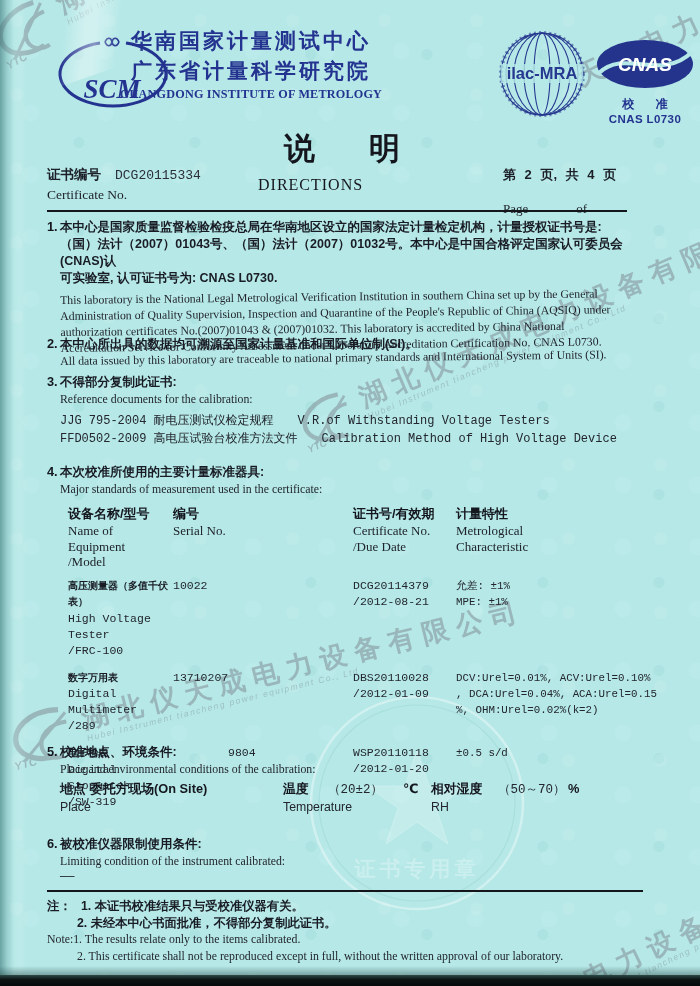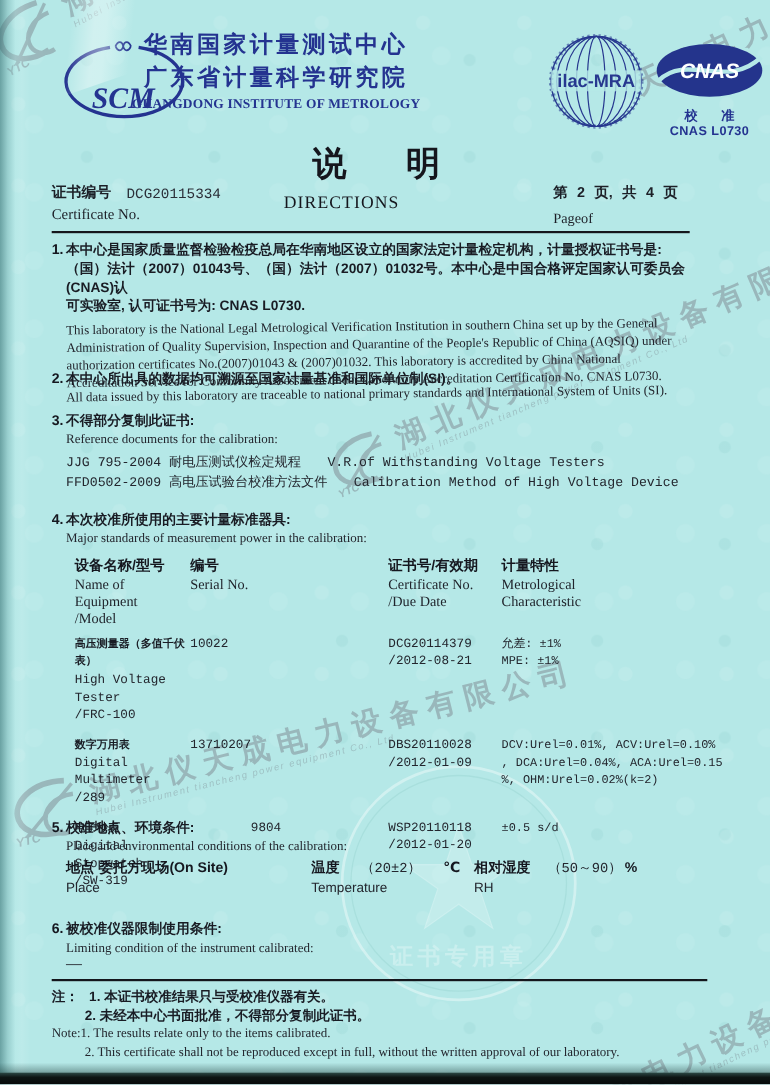--- a/index.html
+++ b/index.html
@@ -50,31 +50,31 @@
   .org-en.second{font-size:12.2px;}
   .ilac{position:absolute;left:498px;top:4px;}
   .cnas-block{position:absolute;left:592px;top:12px;width:106px;text-align:center;}
   .cnas-cn{font-size:12px;font-weight:700;color:#243390;letter-spacing:9px;margin-top:2px;padding-left:9px;}
   .cnas-code{font-size:11.5px;font-weight:700;color:#243390;letter-spacing:.4px;}
 
   
   .doc-title{position:absolute;left:284px;top:128px;z-index:3;font-size:31px;font-weight:700;
     color:#15161d;letter-spacing:54px;white-space:nowrap;}
   .cert-block{position:absolute;left:47px;top:166px;z-index:3;}
-  .cert-line1{display:flex;align-items:flex-end;gap:14px;}
+  .cert-line1{display:flex;align-items:center;gap:14px;}
   .cert-cn{font-size:13.5px;font-weight:700;color:#1c1f27;}
   .cert-no{font-family:"Liberation Mono","DejaVu Sans Mono",monospace;font-size:13px;color:#2a2e38;}
   .cert-en{font-family:"Liberation Serif","DejaVu Serif",serif;font-size:13.5px;margin-top:3px;color:#1c1f27;}
   .directions{position:absolute;left:258px;top:176px;width:194px;text-align:left;z-index:3;
     font-family:"Liberation Serif","DejaVu Serif",serif;font-weight:400;font-size:16px;
     letter-spacing:1px;color:#15161d;}
   .pageinfo{position:absolute;left:503px;top:166px;z-index:3;}
   .pageinfo .cn{font-size:13px;font-weight:700;word-spacing:5px;color:#1c1f27;white-space:nowrap;}
-  .pageinfo .en{display:flex;font-family:"Liberation Serif","DejaVu Serif",serif;
-    font-size:13px;margin-top:7px;color:#1c1f27;}
+  .pageinfo .en{display:flex;gap:48px;font-family:"Liberation Serif","DejaVu Serif",serif;
+    font-size:13px;margin-top:17px;color:#1c1f27;}
 
   .rule{position:absolute;left:47px;height:2.4px;background:#14161c;z-index:3;}
   #rule1{top:210px;width:580px;}
   #rule2{top:890px;width:596px;}
 
   
   .sec{position:absolute;left:47px;right:42px;z-index:3;}
   #sec1{top:219px}#sec2{top:336px}#sec3{top:374px}#sec4{top:464px}#sec5{top:744px}#sec6{top:836px}
   .sec-no{position:absolute;left:0;top:0;font-size:12.8px;font-weight:700;color:#15171f;}
   .sec-body{padding-left:13px;}
@@ -272,21 +272,21 @@
       <div class="en-text">Reference documents for the calibration:</div>
       <div class="mono-text mt6">JJG 795-2004 耐电压测试仪检定规程　　V.R.of Withstanding Voltage Testers</div>
       <div class="mono-text">FFD0502-2009 高电压试验台校准方法文件　　Calibration Method of High Voltage Device</div>
     </div>
   </div>
 
   <div class="sec" id="sec4">
     <span class="sec-no">4.</span>
     <div class="sec-body">
       <div class="cn-text">本次校准所使用的主要计量标准器具:</div>
-      <div class="en-text">Major standards of measurement power in the calibration:</div>
+      <div class="en-text">Major standards of measurement used in the certificate:</div>
 
       <div class="stbl">
         <div class="stbl-row stbl-head">
           <div>
             <div class="th-cn">设备名称/型号</div>
             <div class="th-en">Name of Equipment
 /Model</div>
           </div>
           <div>
             <div class="th-cn">编号</div>
@@ -356,21 +356,21 @@
         <span class="f-cn" style="left:0px;top:0">地点</span>
         <span class="f-cn" style="left:30px;top:0">委托方现场(On Site)</span>
         <span class="f-en" style="left:0px;top:19px">Place</span>
 
         <span class="f-cn" style="left:223px;top:0">温度</span>
         <span class="f-val" style="left:268px;top:0">（20±2）</span>
         <span class="f-cn" style="left:343px;top:0">℃</span>
         <span class="f-en" style="left:223px;top:19px">Temperature</span>
 
         <span class="f-cn" style="left:371px;top:0">相对湿度</span>
-        <span class="f-val" style="left:438px;top:0">（50～90）</span>
+        <span class="f-val" style="left:438px;top:0">（50～70）</span>
         <span class="f-cn" style="left:508px;top:0">%</span>
         <span class="f-en" style="left:371px;top:19px">RH</span>
       </div>
     </div>
   </div>
 
   <div class="sec" id="sec6">
     <span class="sec-no">6.</span>
     <div class="sec-body">
       <div class="cn-text">被校准仪器限制使用条件:</div>

